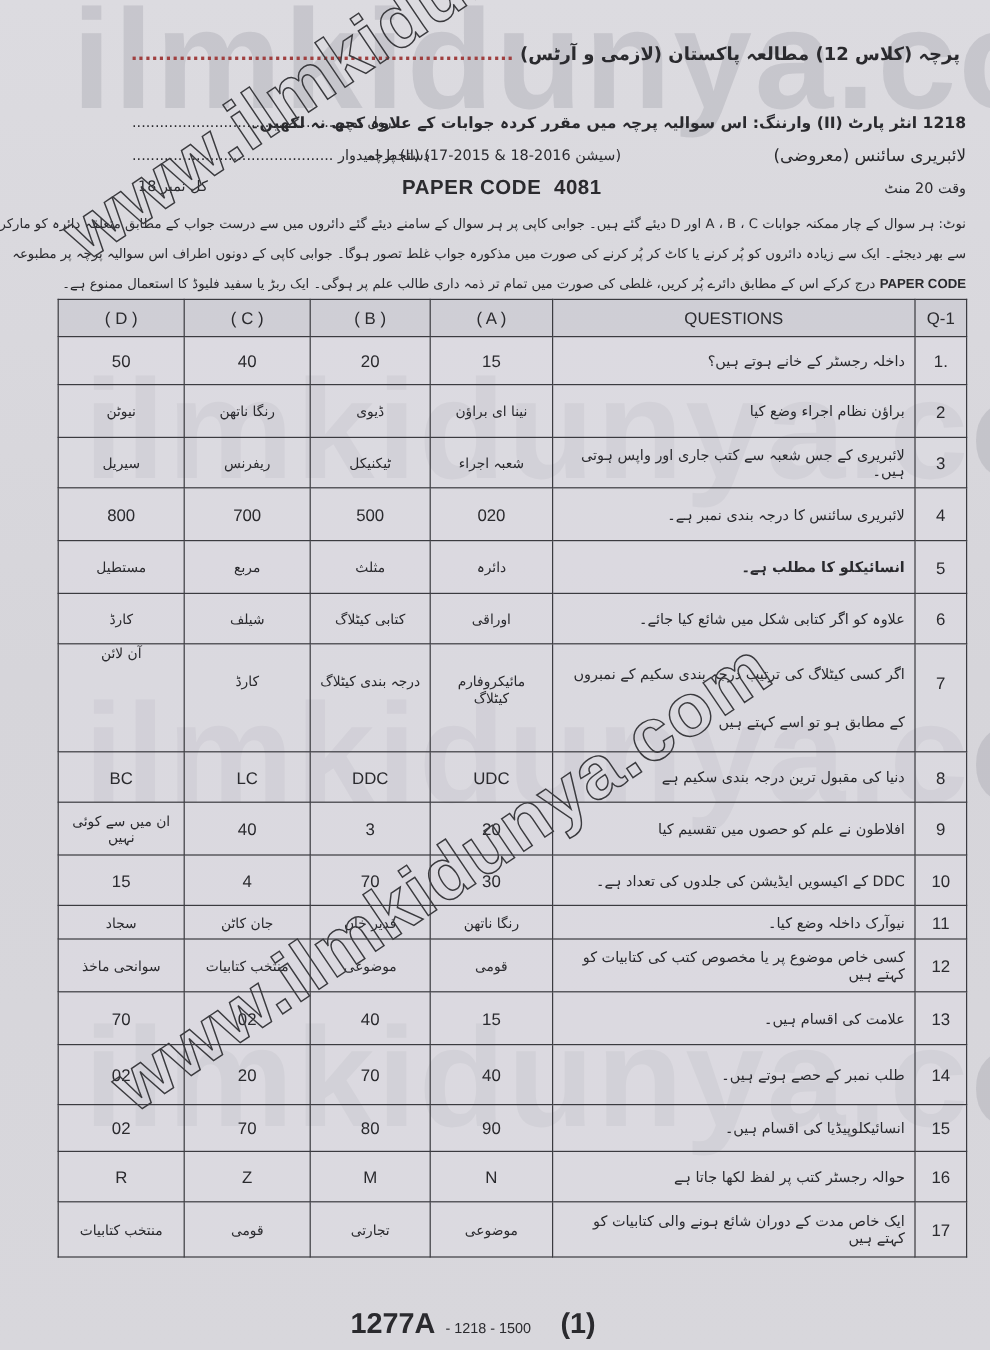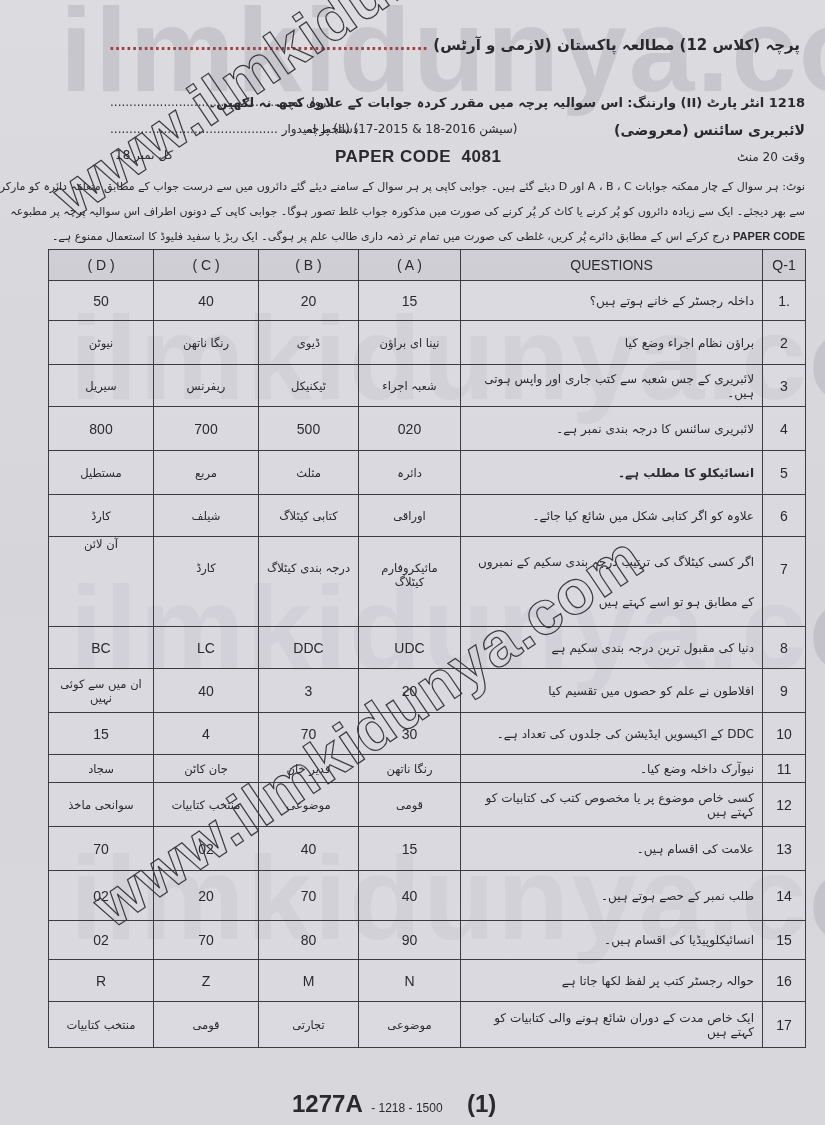--- a/index.html
+++ b/index.html
@@ -22,21 +22,21 @@
       position: absolute; font-family: "Liberation Sans", sans-serif; font-weight: bold;
       color: transparent; -webkit-text-stroke: 1.2px #3a3a3e; font-size: 96px; white-space: nowrap;
       transform-origin: left bottom; pointer-events: none; letter-spacing: 1px;
     }
     .abs { position: absolute; white-space: nowrap; }
     .urdu { direction: rtl; font-family: "DejaVu Sans", sans-serif; }
     .title-line { top: 36px; left: 110px; width: 690px; text-align: left; font-size: 15px; font-weight: bold; }
     .title-line .dots { color: #a04040; letter-spacing: 0; }
     .line2 { top: 95px; right: 20px; font-size: 13px; font-weight: bold; }
     .rollno { top: 95px; left: 110px; font-size: 12px; }
-    .line3 { top: 122px; right: 20px; font-size: 14px; font-weight: bold; }
+    .line3 { top: 122px; right: 20px; font-size: 14px; font-weight: normal; }
     .session { top: 122px; left: 305px; font-size: 12px; }
     .candidate { top: 122px; left: 110px; font-size: 12px; }
     .papercode { top: 147px; left: 335px; font-family: "Liberation Sans", sans-serif; font-weight: bold; font-size: 17px; letter-spacing: 0.5px; }
     .time { top: 150px; right: 20px; font-size: 12px; }
     .marks { top: 148px; left: 115px; font-size: 12px; }
     .note { right: 20px; font-size: 11px; width: 790px; text-align: right; }
     .note1 { top: 180px; }
     .note2 { top: 205px; }
     .note3 { top: 230px; }
     .note .pc { font-family: "Liberation Sans", sans-serif; font-weight: bold; }

